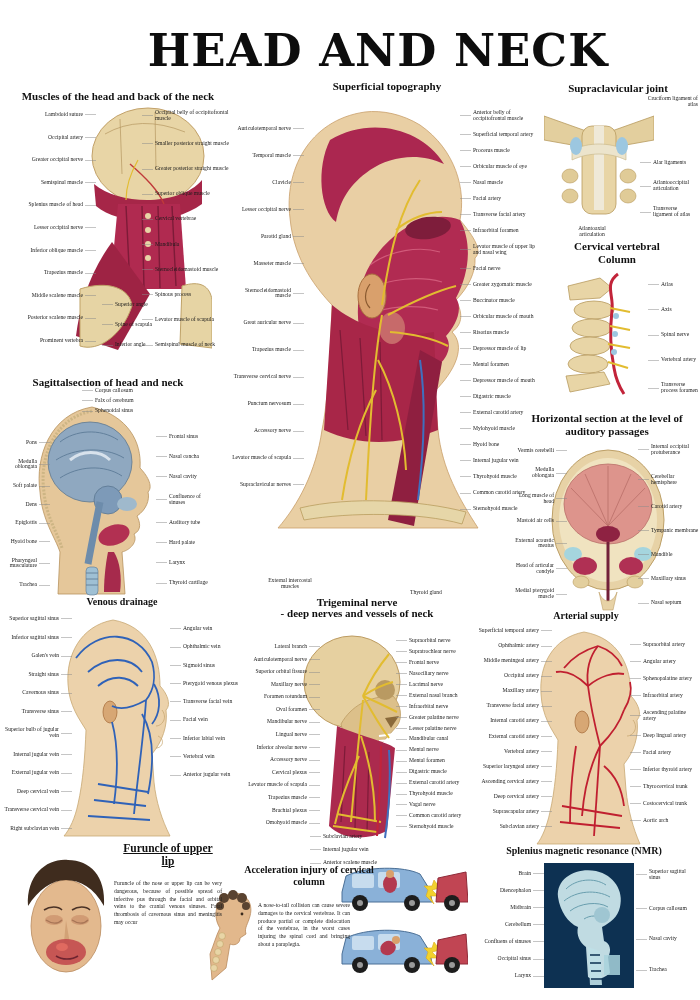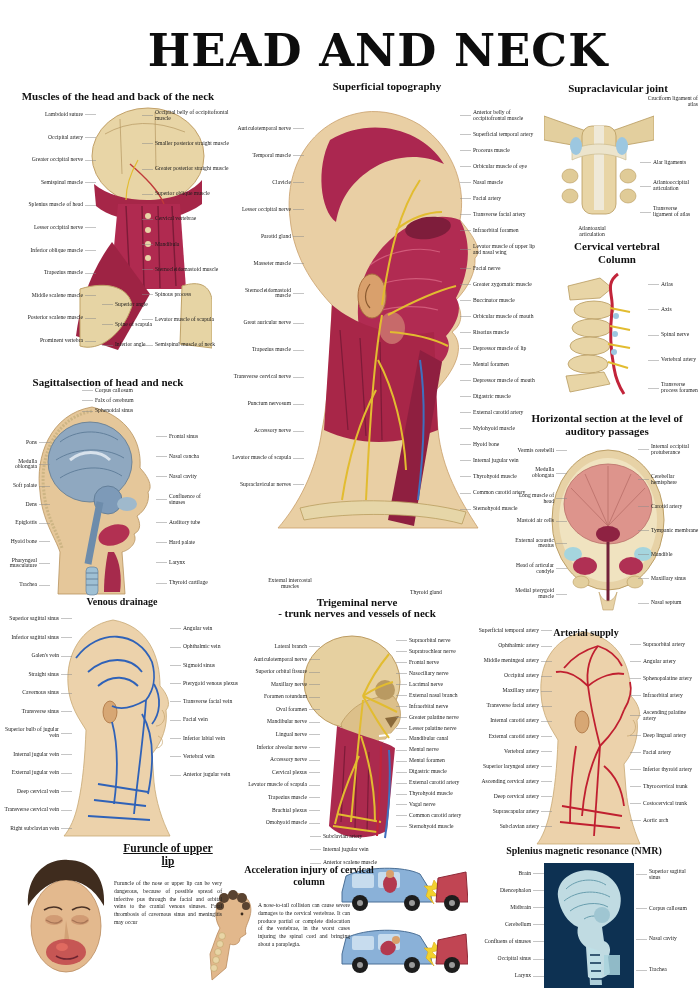--- a/index.html
+++ b/index.html
@@ -587,21 +587,21 @@
           <span>Vertebral vein</span>
         </div>
         <div class="lbl">
           <span>Anterior jugular vein</span>
         </div>
       </div>
   </div>
 
   <div class="sec" style="left:242px;top:596px;width:230px;height:274px;">
     <div class="sec-title t9" style="top:0;">Trigeminal nerve</div>
-    <div class="sec-title t9" style="top:11px;">- trunk nerves and vessels of neck</div>
+    <div class="sec-title t9" style="top:11px;">- deep nerves and vessels of neck</div>
     <svg viewBox="0 0 120 225" style="left:55px;top:30px;width:120px;height:225px;">
       <ellipse cx="55" cy="56" rx="48" ry="46" fill="#e6d0a0" stroke="#bd9c62" stroke-width="1"></ellipse>
       <path d="M96 70 C104 78 106 92 100 100 L84 118 C70 124 56 122 48 114 L44 98 C54 80 72 70 96 70 Z" fill="#dcc08a" stroke="#bd9c62" stroke-width="0.8"></path>
       <circle cx="88" cy="64" r="10" fill="#b99a62"></circle>
       <path d="M102 90 L94 102 L88 92 Z" fill="#8a6a3a"></path>
       <path d="M82 110 L98 108 M82 115 L96 114" stroke="#fff" stroke-width="2.2"></path>
       <path d="M40 100 C70 112 90 116 98 122 L90 205 C66 216 44 212 32 200 Z" fill="#ab2a4e"></path>
       <path d="M48 120 L44 196 M60 124 L58 202 M72 126 L70 206" stroke="#7d1b38" stroke-width="1.2" fill="none"></path>
       <g stroke="#e2bc30" stroke-width="2" fill="none">
         <path d="M66 70 C74 52 82 40 92 28"></path>
@@ -726,21 +726,21 @@
         <div class="lbl">
           <span>Internal jugular vein</span>
         </div>
         <div class="lbl">
           <span>Anterior scalene muscle</span>
         </div>
       </div>
   </div>
 
   <div class="sec" style="left:472px;top:610px;width:228px;height:240px;">
-    <div class="sec-title t10" style="top:17px;text-align:center;">Arterial supply</div>
+    <div class="sec-title t10" style="top:0;text-align:center;">Arterial supply</div>
     <svg viewBox="0 0 115 220" style="left:60px;top:16px;width:115px;height:220px;">
       <path d="M52 6 C20 12 7 40 9 68 C10 90 20 104 26 114 C25 140 23 164 18 186 C15 200 10 212 5 218 L108 218 C101 202 96 184 94 164 L92 138 C102 126 107 110 105 94 C111 88 105 76 99 70 C99 40 87 12 52 6 Z" fill="#ecd2ab" stroke="#c8a873" stroke-width="0.8"></path>
       <ellipse cx="50" cy="96" rx="7" ry="11" fill="#d7a774" stroke="#a9713f" stroke-width="0.8"></ellipse>
       <path d="M101 94 C107 102 101 110 95 110" stroke="#c8a873" stroke-width="0.8" fill="none"></path>
       <g stroke="#c01f30" stroke-width="1.8" fill="none">
         <path d="M62 210 C64 176 66 146 68 120"></path>
         <path d="M68 120 C62 96 58 76 56 60 C54 44 58 30 66 20"></path>
         <path d="M68 120 C80 108 88 96 92 84"></path>
         <path d="M92 84 C98 74 100 64 98 56"></path>
         <path d="M56 60 C44 48 34 44 24 46"></path>

